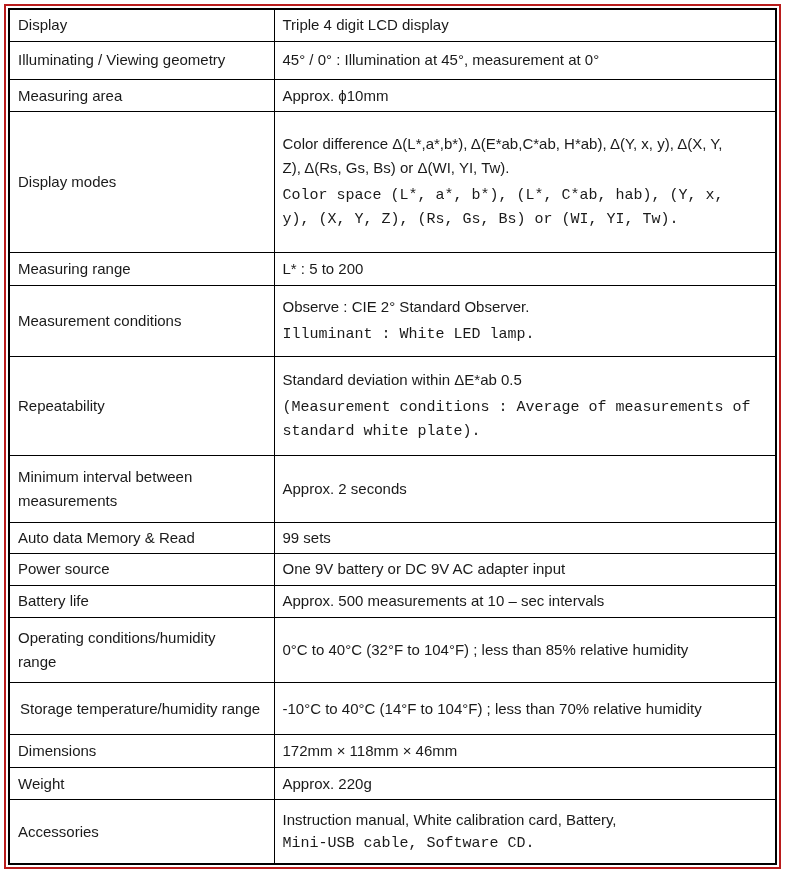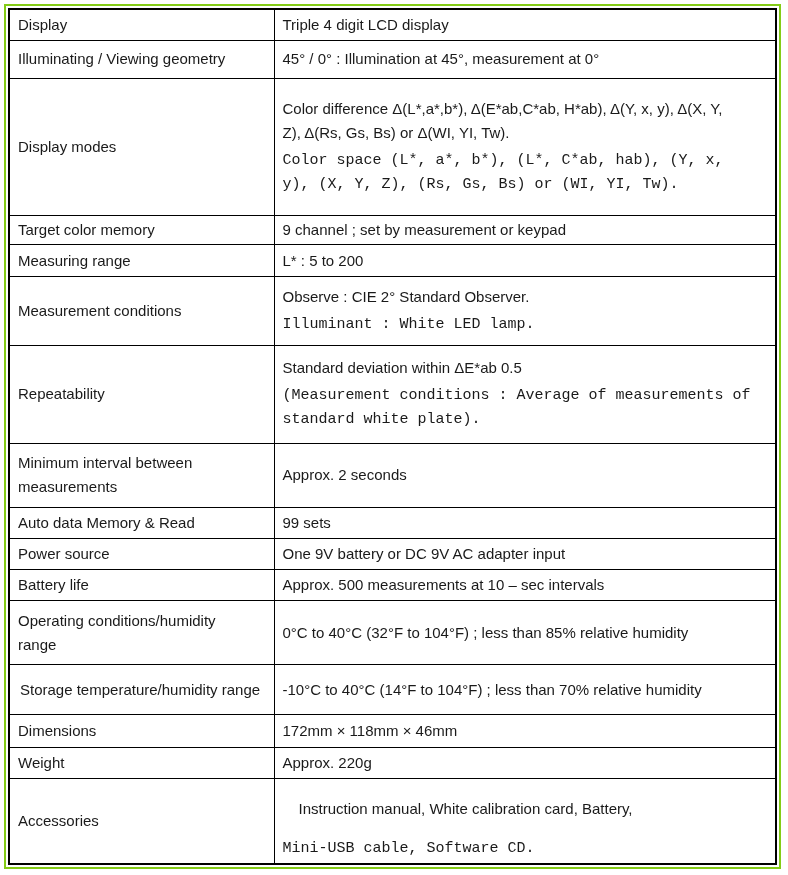--- a/index.html
+++ b/index.html
@@ -1,20 +1,20 @@
 <!DOCTYPE html>
 <html><head>
 <meta charset="utf-8">
 <style>
   html, body { margin: 0; padding: 0; background: #ffffff; }
   body { width: 788px; height: 875px; position: relative; overflow: hidden;
          font-family: "Liberation Sans", sans-serif; color: #1a1a1a; }
   .frame {
     position: absolute; left: 4px; top: 4px; width: 777px; height: 865px;
-    border: 2px solid #84cc16; box-sizing: border-box; padding: 2px;
+    border: 2px solid #b91c1c; box-sizing: border-box; padding: 2px;
   }
   table.spec {
     width: 100%; height: 100%; border-collapse: collapse;
     border: 2px solid #000; table-layout: fixed;
   }
   table.spec td {
     border: 1px solid #000; font-size: 15px; line-height: 24px;
     vertical-align: middle; padding: 0 0 0 8px; text-align: left;
   }
   td.label { width: 264px; padding-left: 10px; }
@@ -37,32 +37,32 @@
       <td class="value">
             <span class="para">Triple 4 digit LCD display</span>
           </td>
     </tr>
     <tr style="height:36px">
       <td class="label">Illuminating / Viewing geometry</td>
       <td class="value">
             <span class="para">45° / 0° : Illumination at 45°, measurement at 0°</span>
           </td>
     </tr>
+    <tr style="height:30px">
+      <td class="label">Measuring area</td>
+      <td class="value">
+            <span class="para">Approx. ϕ10mm</span>
+          </td>
+    </tr>
     <tr style="height:131px">
       <td class="label">Display modes</td>
       <td class="value" style="padding-right:40px">
         <span class="para">Color difference Δ(L*,a*,b*), Δ(E*ab,C*ab, H*ab), Δ(Y, x, y), Δ(X, Y, Z), Δ(Rs, Gs, Bs) or Δ(WI, YI, Tw).</span>
         <span class="para">Color space (L*, a*, b*), (L*, C*ab, hab), (Y, x, y), (X, Y, Z), (Rs, Gs, Bs) or (WI, YI, Tw).</span>
       </td>
-    </tr>
-    <tr style="height:28px">
-      <td class="label">Target color memory</td>
-      <td class="value">
-            <span class="para">9 channel ; set by measurement or keypad</span>
-          </td>
     </tr>
     <tr style="height:31px">
       <td class="label">Measuring range</td>
       <td class="value">
             <span class="para">L* : 5 to 200</span>
           </td>
     </tr>
     <tr style="height:66px">
       <td class="label">Measurement conditions</td>
       <td class="value">
@@ -121,19 +121,19 @@
     </tr>
     <tr style="height:30px">
       <td class="label">Weight</td>
       <td class="value">
             <span class="para">Approx. 220g</span>
           </td>
     </tr>
     <tr style="height:60px">
       <td class="label">Accessories</td>
       <td class="value">
-        <span class="para" style="margin:16px">Instruction manual, White calibration card, Battery,</span>
+        <span class="para" style="margin:0">Instruction manual, White calibration card, Battery,</span>
         <span class="para" style="margin:0">Mini-USB cable, Software CD.</span>
       </td>
     </tr>
   </tbody>
 </table>
 </div>
 
 </body></html>

